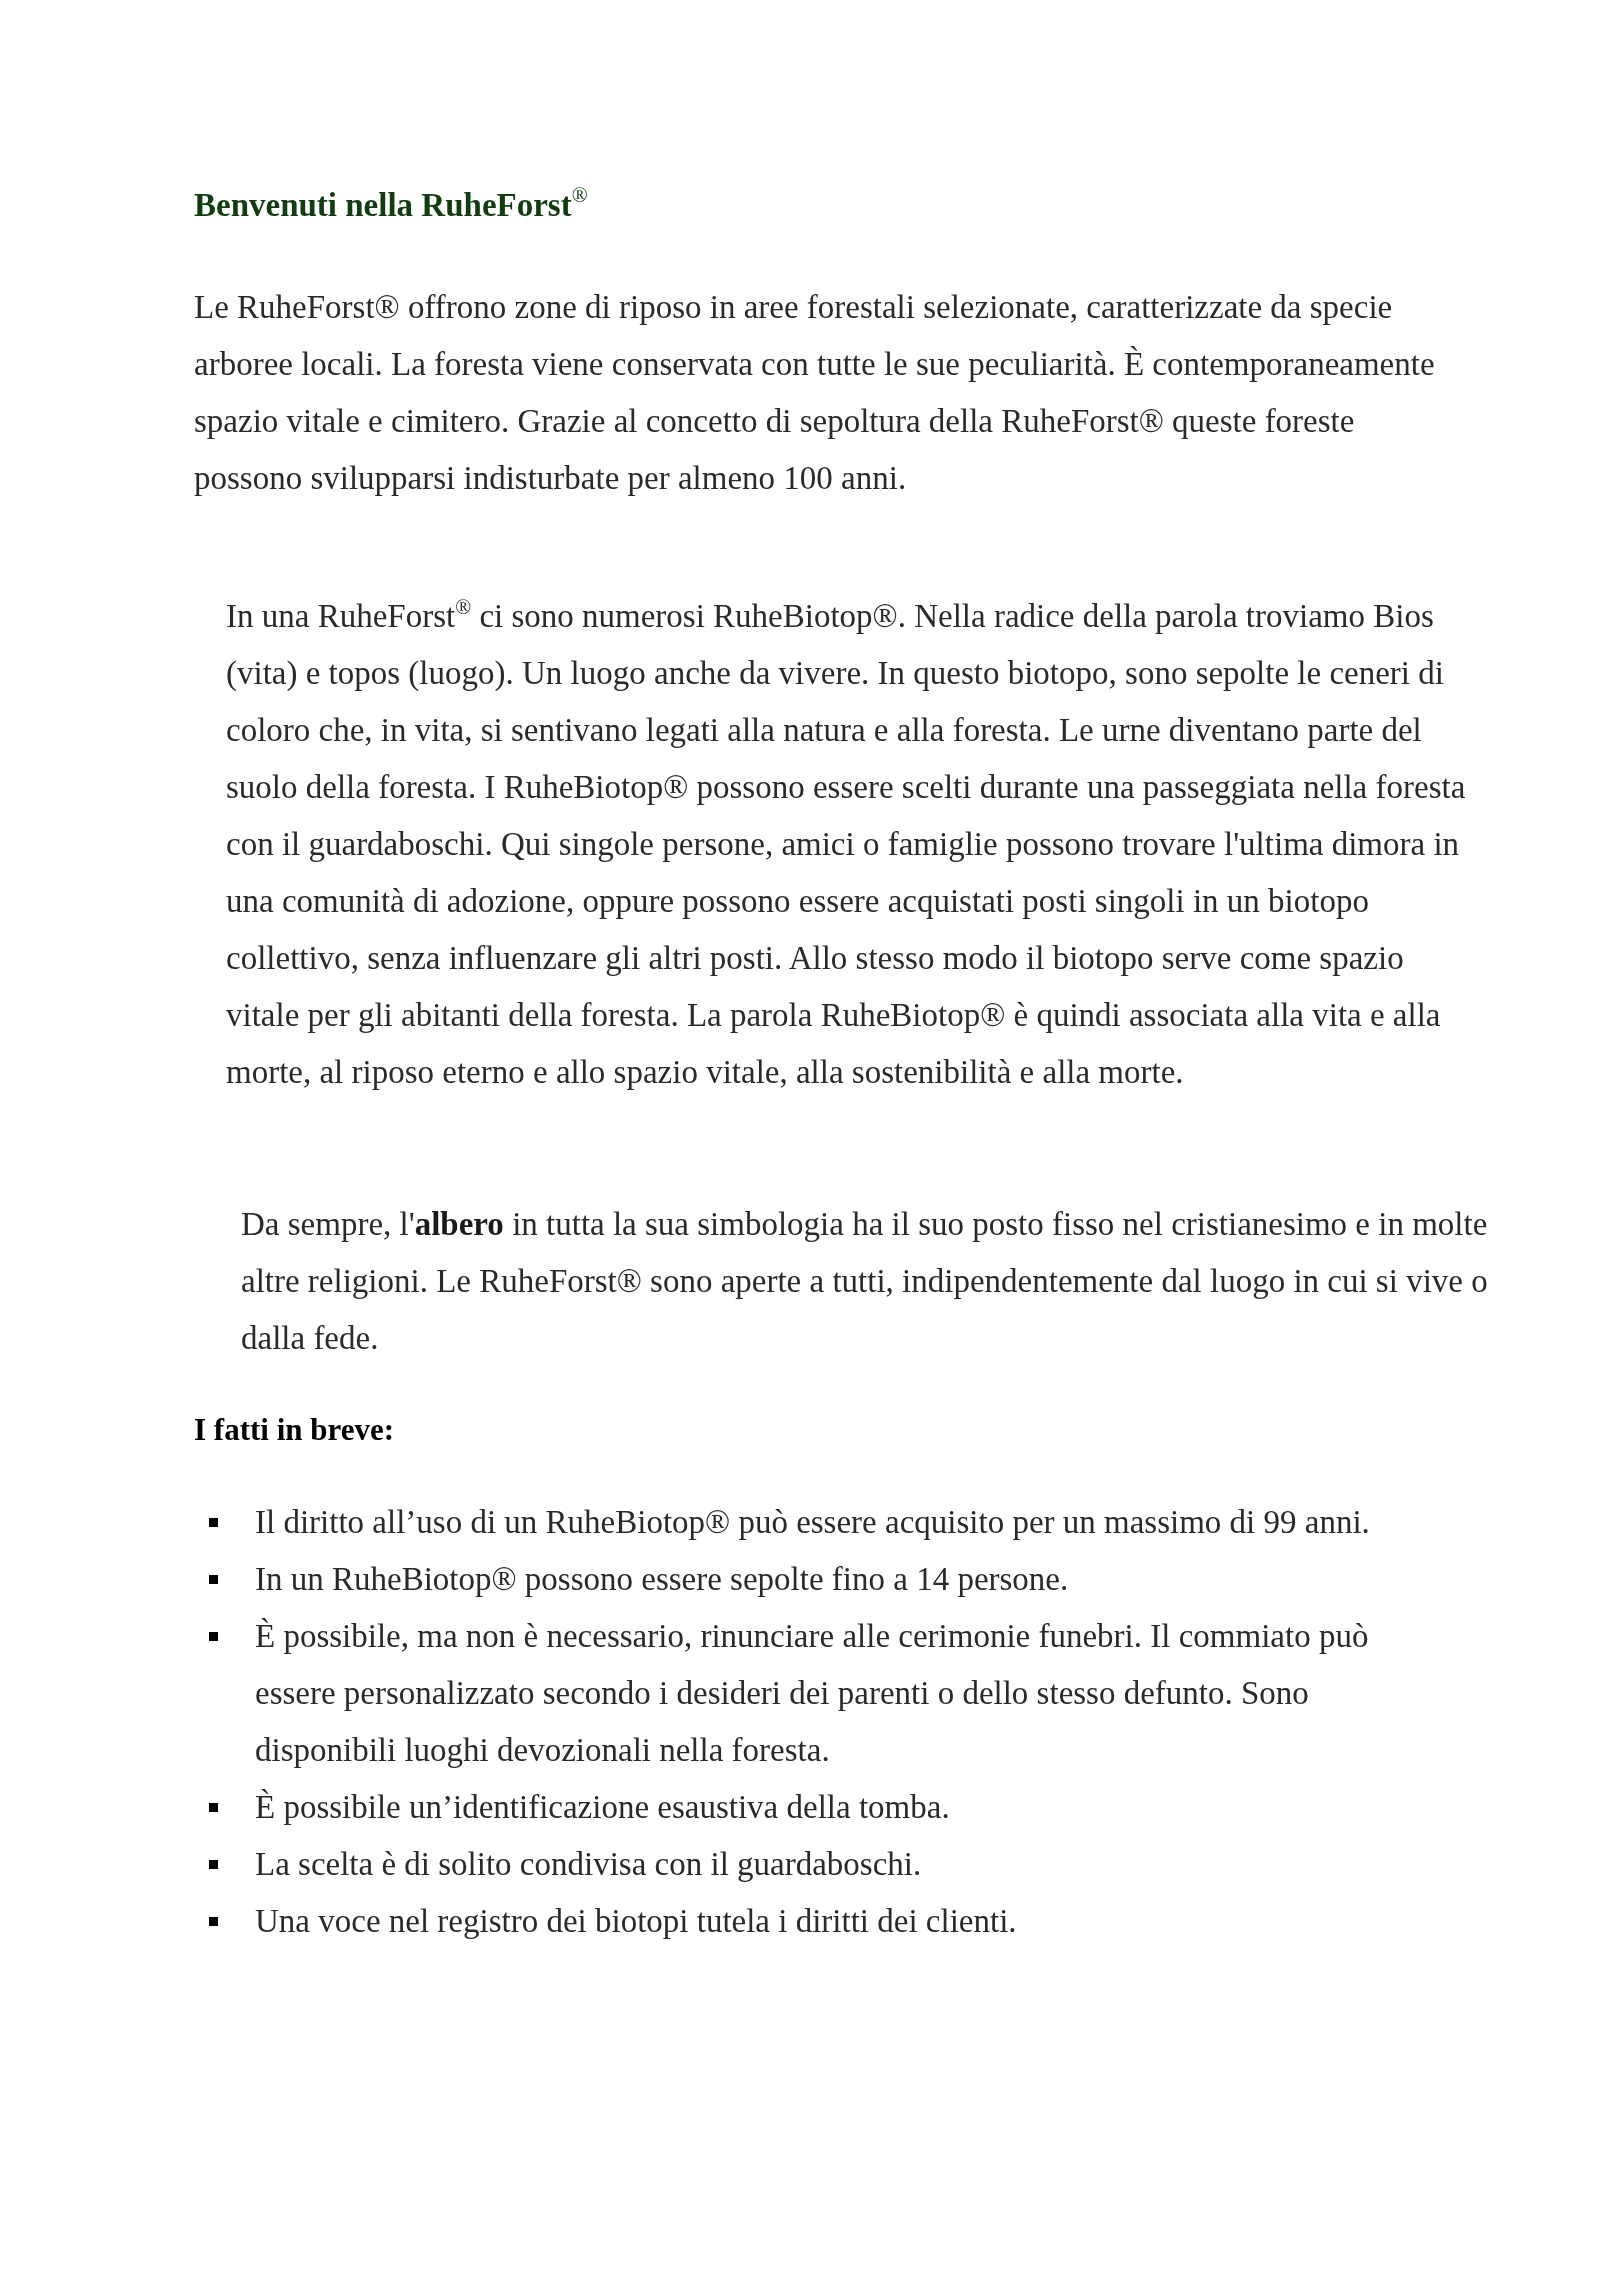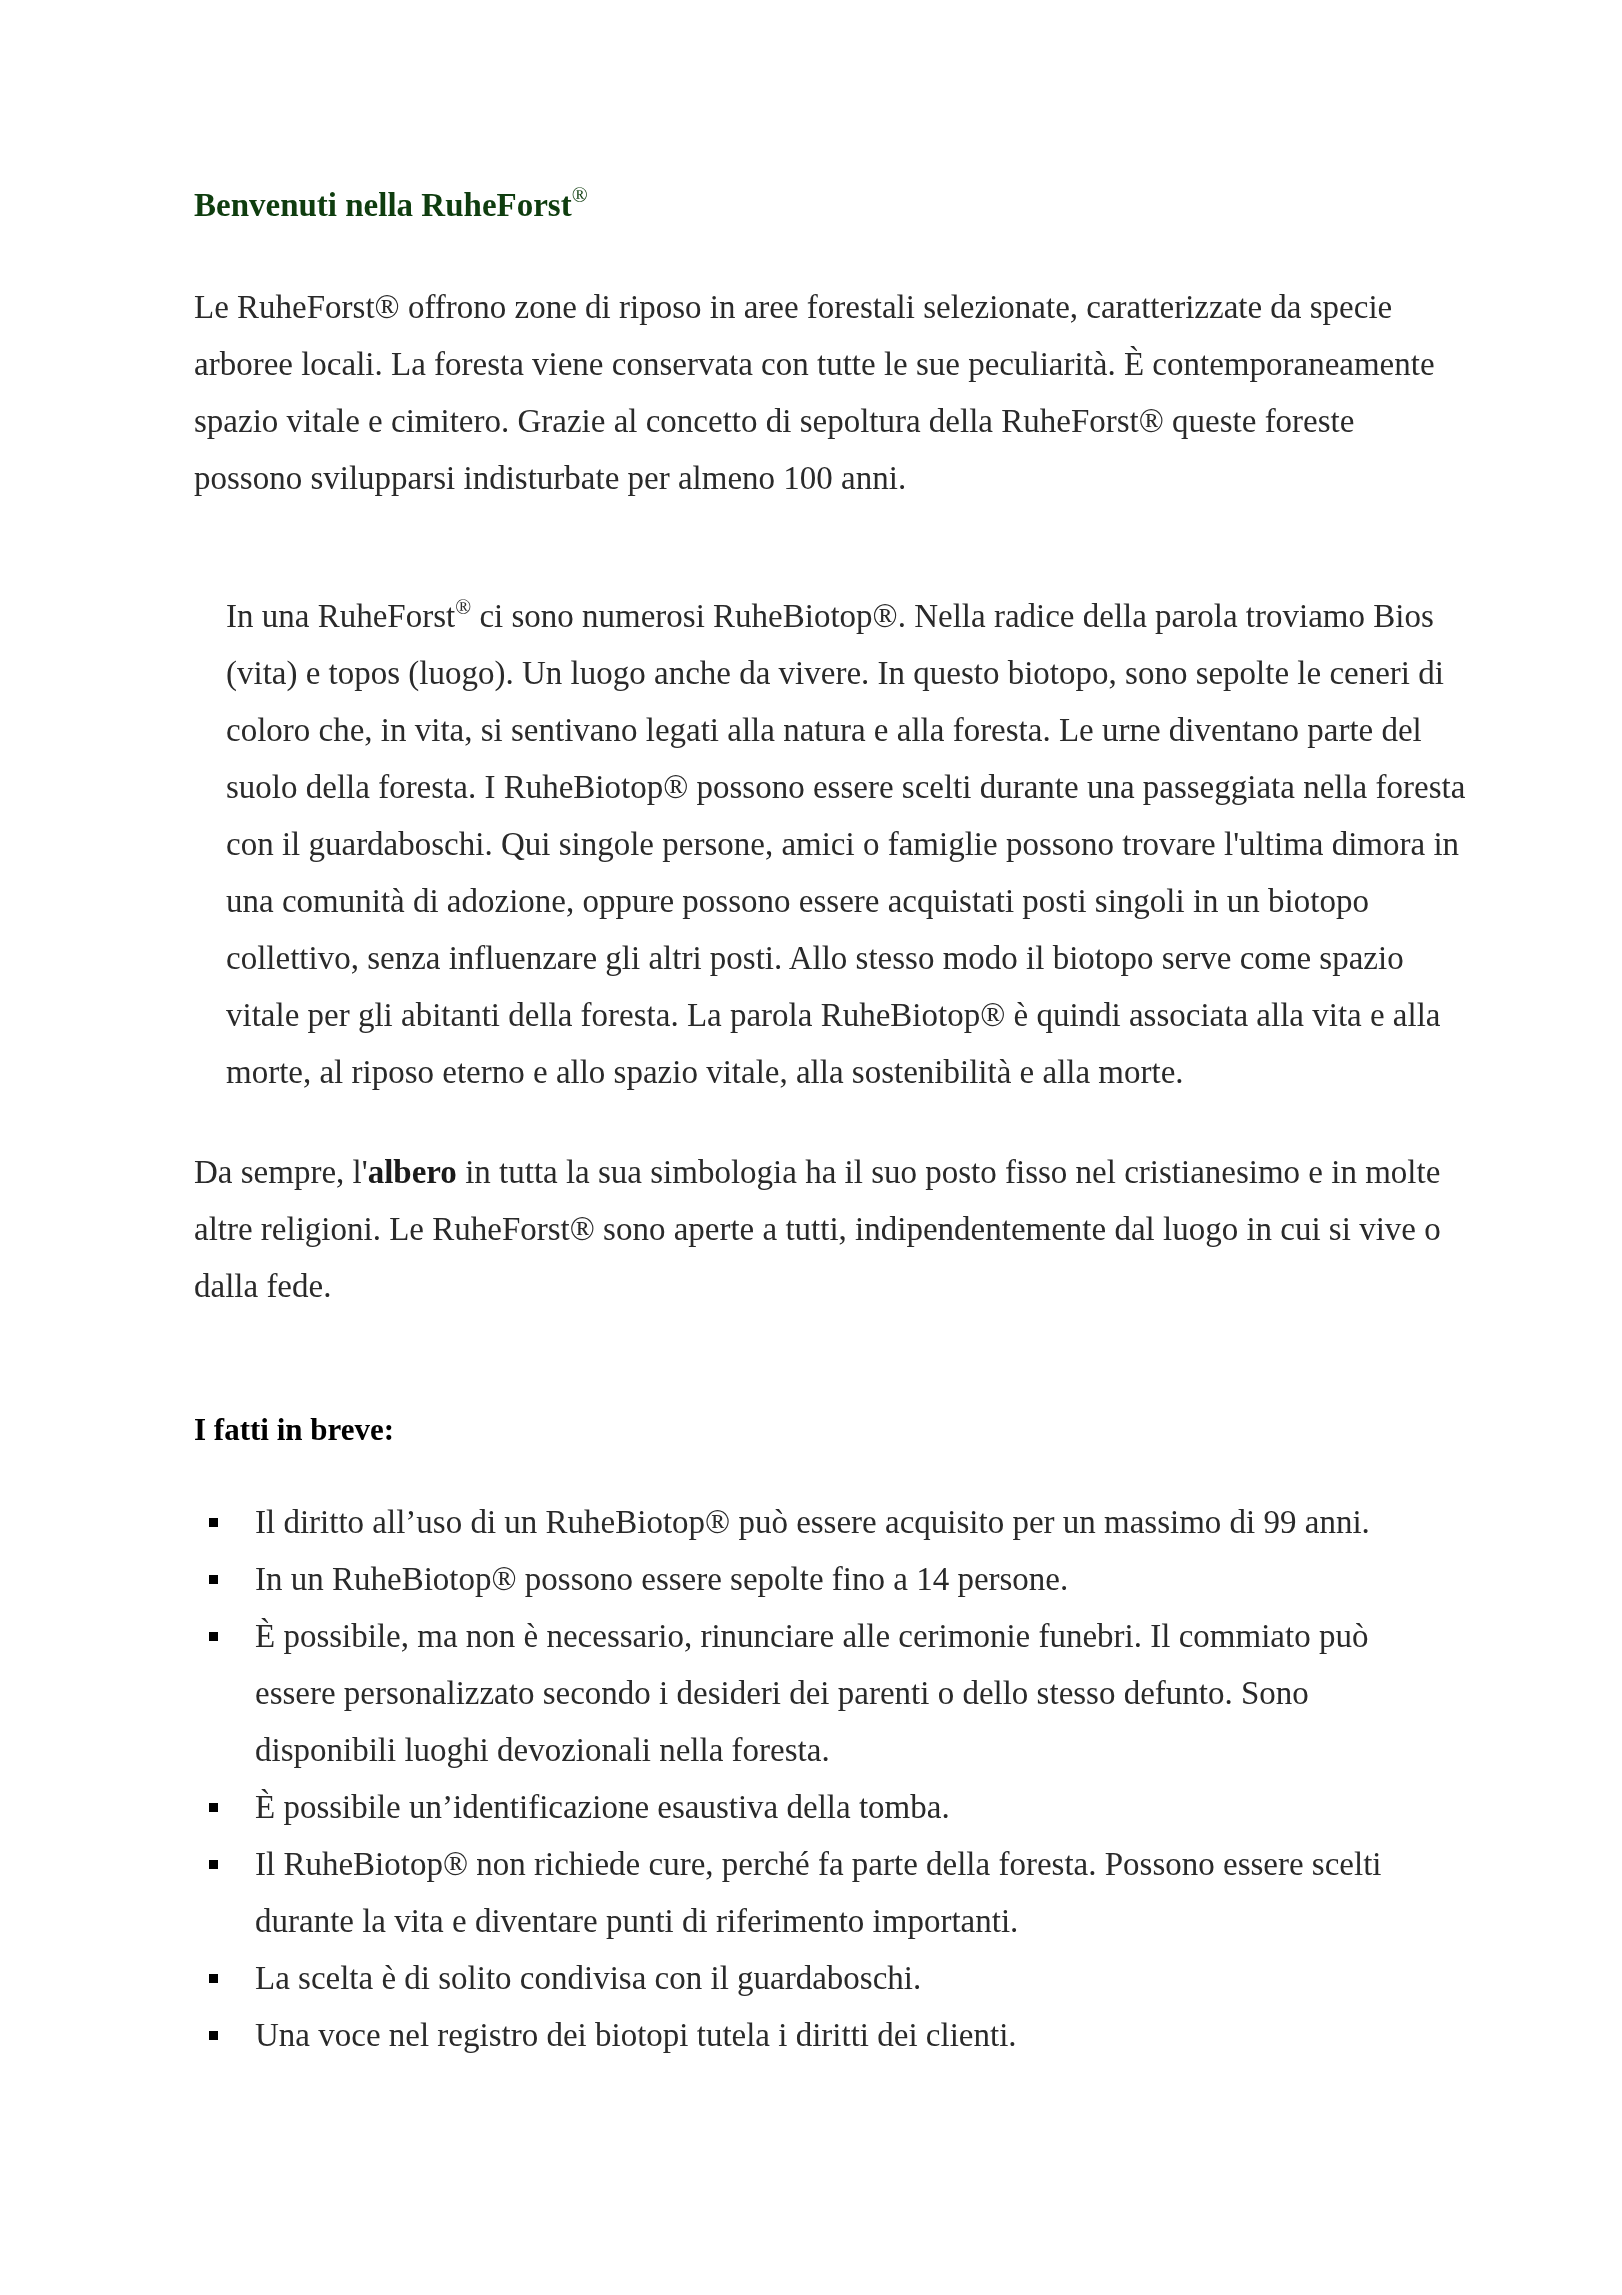--- a/index.html
+++ b/index.html
@@ -14,21 +14,21 @@
     font-weight: bold; font-size: 33px; color: #0f3d0f; white-space: nowrap;
   }
   .title sup { font-size: 21px; font-weight: normal; vertical-align: 14.4px; line-height: 0; }
   .para {
     position: absolute; left: 0; width: 1256px;
     font-size: 33px; line-height: 57px; margin: 0;
   }
   .para sup { font-size: 21px; vertical-align: 13px; line-height: 0; }
   #p1 { top: 279px; }
   #p2 { top: 588px; margin-left: 32px; }
-  #p3 { top: 1144px; }
+  #p3 { top: 1196px; margin-left: 47px; }
   .facts-heading {
     position: absolute; top: 1412px; left: 0;
     font-weight: bold; font-size: 31px; color: #000000; white-space: nowrap;
   }
   .facts {
     position: absolute; top: 1494px; left: 12px; width: 1243px;
     list-style: none; margin: 0; padding: 0;
     font-size: 33px; line-height: 57px;
   }
   .facts li { position: relative; padding-left: 49px; }
@@ -50,18 +50,18 @@
 
   <p class="para" id="p3"><span>Da sempre, l'</span><b>albero</b><span> in tutta la sua simbologia ha il suo posto fisso nel cristianesimo e in molte altre religioni. Le RuheForst® sono aperte a tutti, indipendentemente dal luogo in cui si vive o dalla fede.</span></p>
 
   <h2 class="facts-heading" style="margin:0;">I fatti in breve:</h2>
 
   <ul class="facts">
     <li><span class="bullet"></span><span>Il diritto all’uso di un RuheBiotop® può essere acquisito per un massimo di 99 anni.</span></li>
     <li><span class="bullet"></span><span>In un RuheBiotop® possono essere sepolte fino a 14 persone.</span></li>
     <li><span class="bullet"></span><span>È possibile, ma non è necessario, rinunciare alle cerimonie funebri. Il commiato può essere personalizzato secondo i desideri dei parenti o dello stesso defunto. Sono disponibili luoghi devozionali nella foresta.</span></li>
     <li><span class="bullet"></span><span>È possibile un’identificazione esaustiva della tomba.</span></li>
-    <li><span class="bullet"></span><span>Il RuheBiotop® non richiede cure, perché fa parte della foresta. Possono essere scelti durante la vita e diventare punti di riferimento importanti.</span></li>
+    <li><span class="bullet"></span></li>
     <li><span class="bullet"></span><span>La scelta è di solito condivisa con il guardaboschi.</span></li>
     <li><span class="bullet"></span><span>Una voce nel registro dei biotopi tutela i diritti dei clienti.</span></li>
   </ul>
 </div>
 
 
 </body></html>

